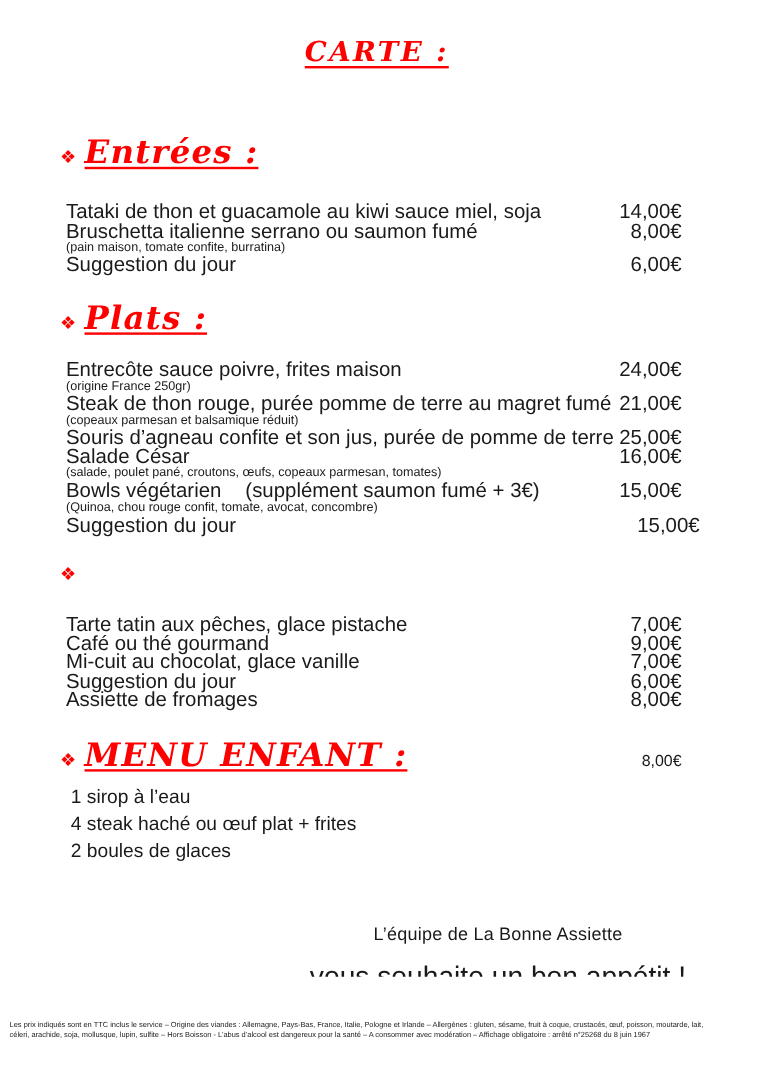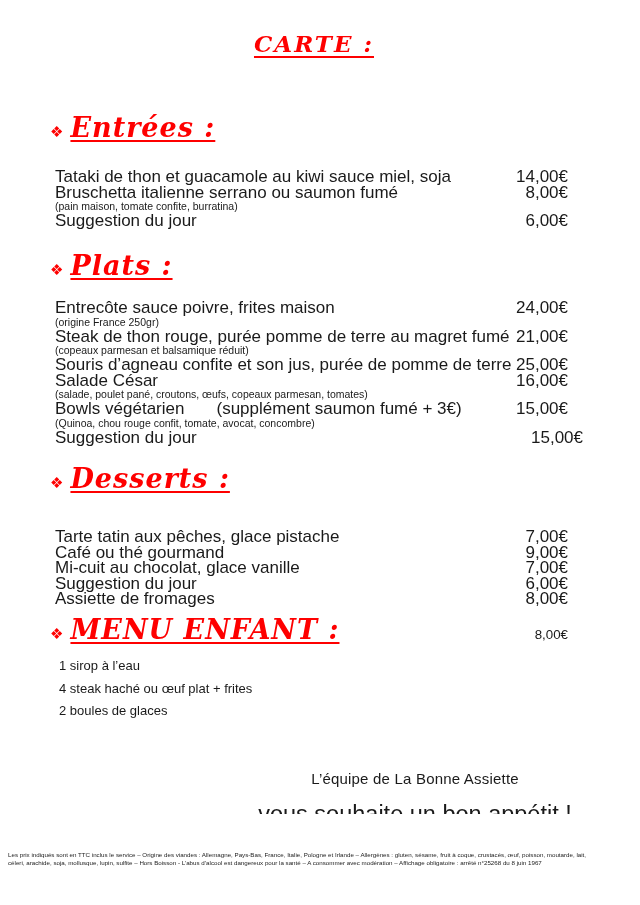--- a/index.html
+++ b/index.html
@@ -25,29 +25,29 @@
   .bullet{color:var(--accent);font-size:15px;margin-right:7px;flex:none;}
   .heading-label{
     font-family:"DejaVu Serif",serif;font-style:italic;font-weight:600;
     font-size:27px;letter-spacing:1px;color:var(--accent);
     text-decoration:underline;text-underline-offset:3px;
   }
   .heading-price{margin-left:auto;font-size:13.3px;color:var(--ink);font-style:normal;}
   .items{padding-left:5px;}
   .sec-entrees .items{margin-top:23px}
   .sec-plats .items{margin-top:16px}
-  .sec-desserts .items{margin-top:32px}
+  .sec-desserts .items{margin-top:20px}
   .sec-menu-enfant .items{margin-top:6px;padding-left:9px;}
   .item-row{display:flex;justify-content:space-between;align-items:baseline;font-size:17px;line-height:15.5px;}
   .item-name{white-space:nowrap;}
-  .item-note{margin-left:32px;}
+  .item-note{margin-left:20px;}
   .item-price{white-space:nowrap;flex:none;text-align:right;}
   .item-price.shift{margin-right:-15px;}
   .item-sub{font-size:10.5px;line-height:13px;}
-  .kid-line{font-size:13px;line-height:22.5px;}
+  .kid-line{font-size:16px;line-height:22.5px;}
   
   .team{
     position:absolute;top:770px;left:228px;width:374px;text-align:center;
     font-size:15px;color:var(--ink);letter-spacing:0.2px;
   }
   .clipped-line{
     position:absolute;top:801px;left:228px;width:374px;height:13px;overflow:hidden;
     text-align:center;font-size:23.5px;line-height:26px;color:var(--ink);
   }
   .legal{
@@ -115,21 +115,20 @@
           <div class="item-sub">(Quinoa, chou rouge confit, tomate, avocat, concombre)</div>
           <div class="item-row">
             <span class="item-name">Suggestion du jour</span>
             <span class="item-price shift">15,00€</span>
           </div>
         </div>
       </div>
       <div class="section sec-desserts">
         <div class="heading-row">
           <span class="bullet">❖</span>
-          <span class="heading-label">Desserts :</span>
         </div>
         <div class="items">
           <div class="item-row">
             <span class="item-name">Tarte tatin aux pêches, glace pistache</span>
             <span class="item-price">7,00€</span>
           </div>
           <div class="item-row">
             <span class="item-name">Café ou thé gourmand</span>
             <span class="item-price">9,00€</span>
           </div>

